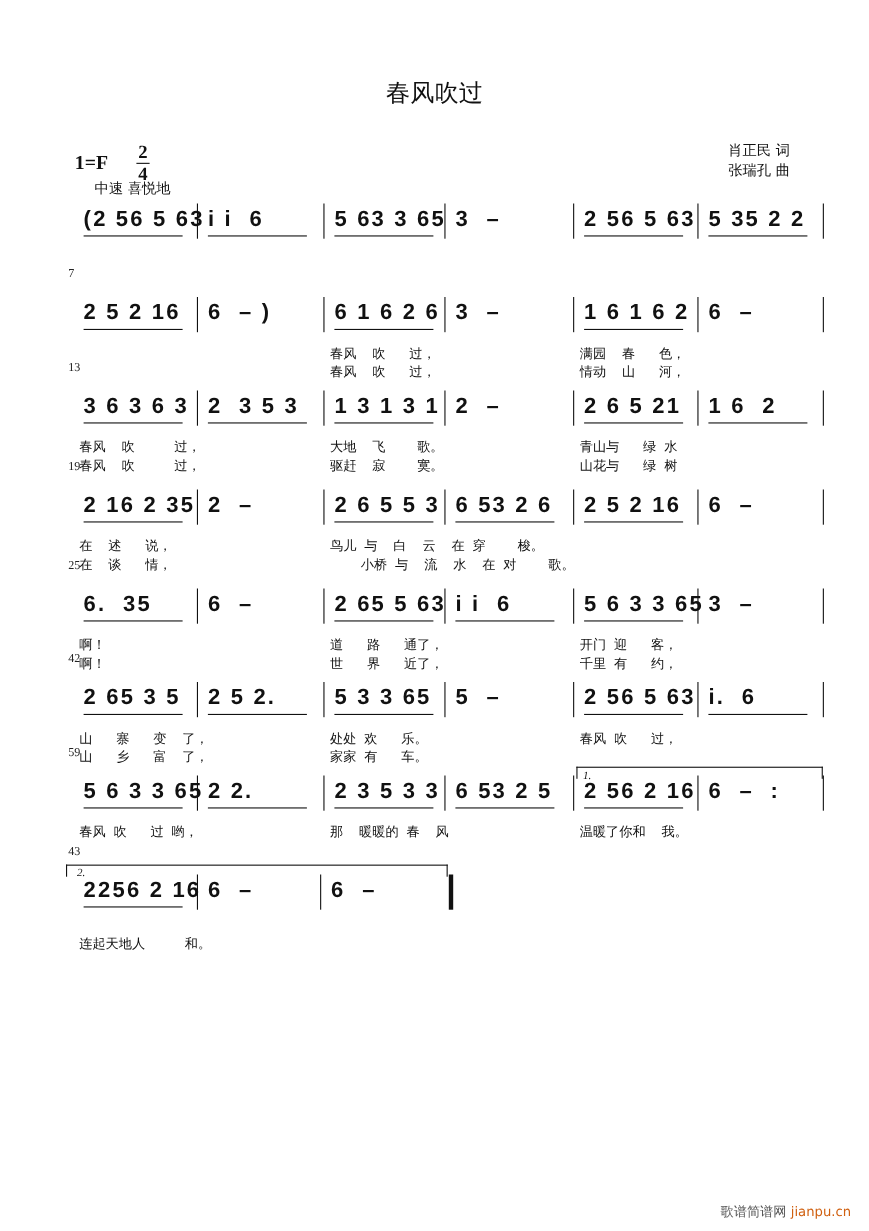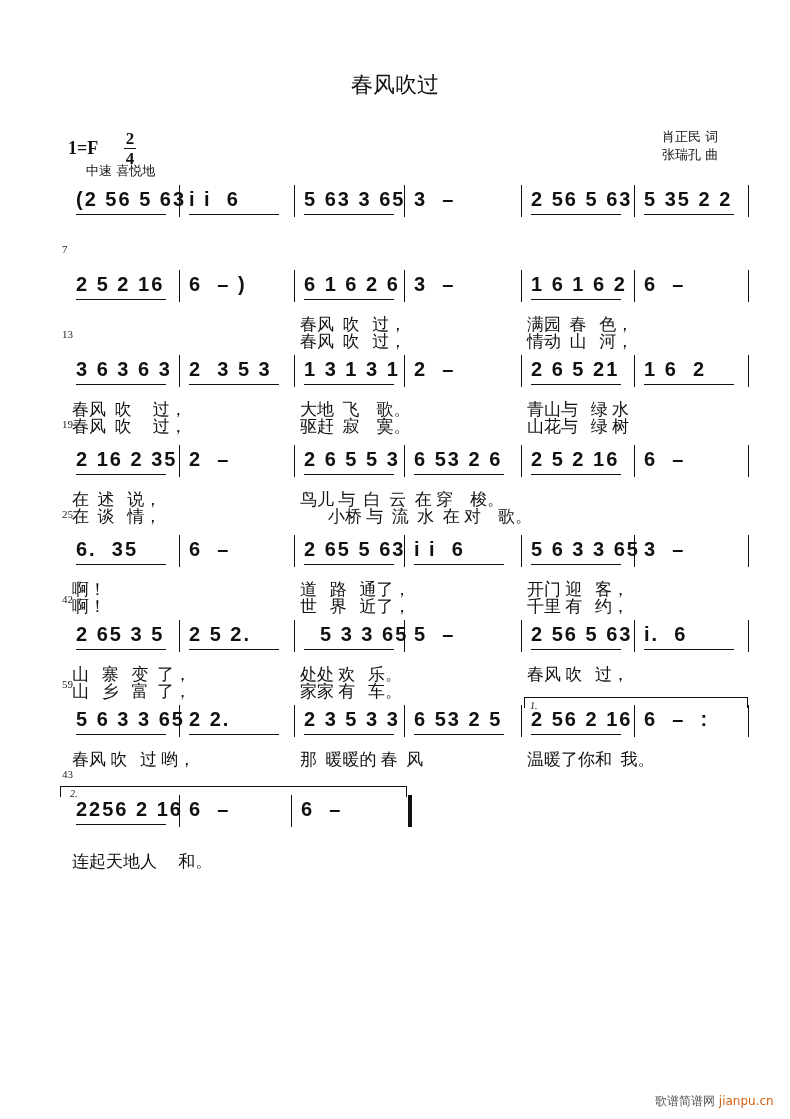--- a/index.html
+++ b/index.html
@@ -6,21 +6,21 @@
   body{width:790px;height:1119px;position:relative;overflow:hidden;font-family:"Liberation Sans",sans-serif;color:#111;}
   .title{position:absolute;top:70px;left:0;width:790px;text-align:center;font-family:"DejaVu Serif",serif;font-size:22px;}
   .credit{position:absolute;left:662px;font-family:"DejaVu Serif",serif;font-size:13px;}
   .key{position:absolute;left:68px;top:138px;font-family:"Liberation Serif",serif;font-size:18px;font-weight:bold;}
   .ts{position:absolute;left:124px;top:130px;font-family:"Liberation Serif",serif;font-weight:bold;font-size:17px;text-align:center;line-height:17px;}
   .ts .bar{display:block;border-top:1.5px solid #111;width:12px;margin:1px auto;}
   .tempo{position:absolute;left:86px;top:162px;font-family:"DejaVu Serif",serif;font-size:13px;}
   .mnum{position:absolute;left:62px;font-family:"Liberation Serif",serif;font-size:11px;color:#222;}
   .notes{position:absolute;font-family:"Liberation Sans",sans-serif;font-weight:bold;font-size:20px;letter-spacing:2px;white-space:pre;}
   .bl{position:absolute;width:1px;background:#111;height:32px;}
-  .lyr{position:absolute;font-family:Liberation Serif, serif;font-size:17px;white-space:pre;}
+  .lyr{position:absolute;font-family:Liberation Mono, monospace;font-size:12px;white-space:pre;}
   .u1{position:absolute;border-top:1.5px solid #111;}
   .endbar{position:absolute;width:4px;background:#111;height:32px;}
   .volta{position:absolute;border-top:1px solid #111;border-left:1px solid #111;border-right:1px solid #111;height:10px;}
   .vlabel{position:absolute;font-family:"Liberation Serif",serif;font-style:italic;font-size:10px;}
   .wm{position:absolute;left:655px;top:1093px;font-size:12px;color:#555;font-family:"DejaVu Sans",sans-serif;}
   .wm b{color:#d06010;font-weight:normal;}
 </style>
 </head>
 <body>
 
@@ -140,21 +140,21 @@
     <div class="lyr" style="left: 527px; top: 578px;">开门 迎   客，</div>
     <div class="lyr" style="left: 72px; top: 595px;">啊！</div>
     <div class="lyr" style="left: 300px; top: 595px;">世   界   近了，</div>
     <div class="lyr" style="left: 527px; top: 595px;">千里 有   约，</div>
     <div class="mnum" style="top: 593px;">42</div>
     <div class="notes" style="left: 76px; top: 623px;">2 65 3 5</div>
     <div class="u1" style="left: 76px; top: 649px; width: 90px;"></div>
     <div class="notes" style="left: 189px; top: 623px;">2 5 2.</div>
     <div class="u1" style="left: 189px; top: 649px; width: 90px;"></div>
     <div class="bl" style="left: 179px; top: 620px;"></div>
-    <div class="notes" style="left: 320px; top: 623px;">5 3 3 65</div>
+    <div class="notes" style="left: 304px; top: 623px;">5 3 3 65</div>
     <div class="u1" style="left: 304px; top: 649px; width: 90px;"></div>
     <div class="bl" style="left: 294px; top: 620px;"></div>
     <div class="notes" style="left: 414px; top: 623px;">5  –</div>
     <div class="bl" style="left: 404px; top: 620px;"></div>
     <div class="notes" style="left: 531px; top: 623px;">2 56 5 63</div>
     <div class="u1" style="left: 531px; top: 649px; width: 90px;"></div>
     <div class="bl" style="left: 521px; top: 620px;"></div>
     <div class="notes" style="left: 644px; top: 623px;">i.  6</div>
     <div class="u1" style="left: 644px; top: 649px; width: 90px;"></div>
     <div class="bl" style="left: 634px; top: 620px;"></div>

